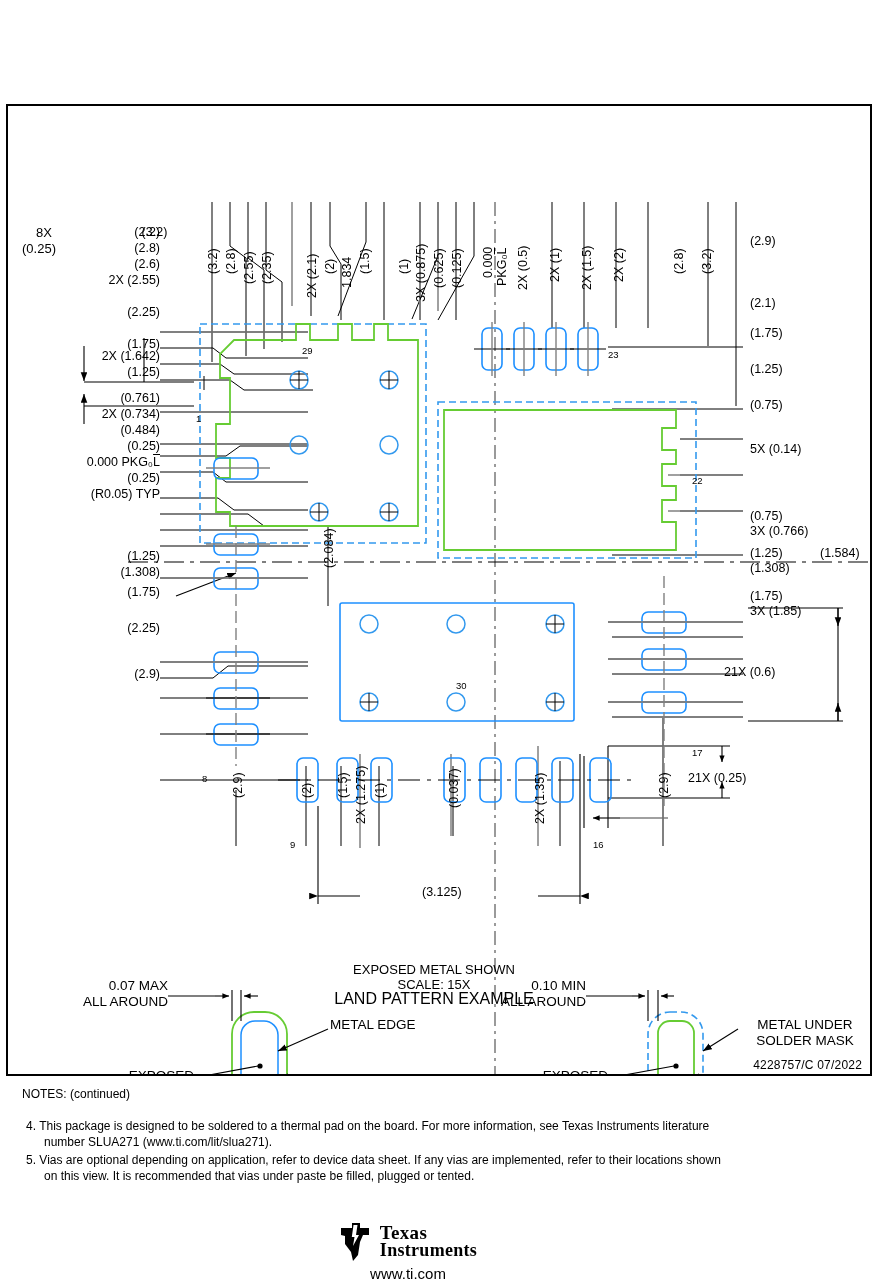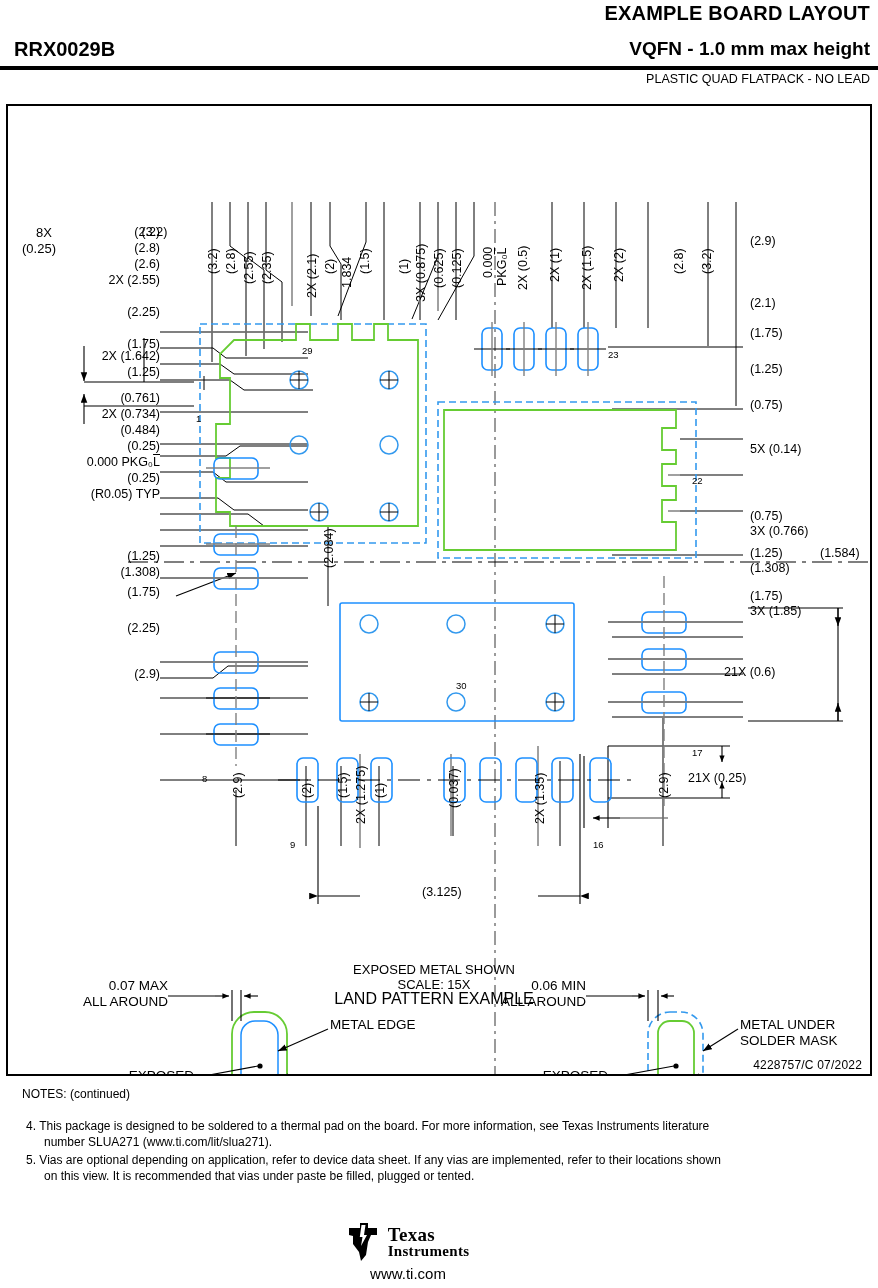--- a/index.html
+++ b/index.html
@@ -36,35 +36,28 @@
   #notes li{margin:0 0 1px 0;padding-left:18px;text-indent:-14px;}
   #notes li .cont{display:block;text-indent:0;padding-left:4px;}
 
   
   #footer{position:absolute;left:0;top:1222px;width:816px;text-align:center;}
   #ti-wrap{display:inline-block;}
   #ti-row{display:flex;align-items:center;justify-content:center;gap:7px;}
   #ti-words{font-family:"Liberation Serif","DejaVu Serif",serif;font-weight:bold;
             line-height:.95;text-align:left;}
   #ti-words div{font-size:19px;letter-spacing:.3px;}
-  #ti-words .l2{font-size:15px;}
+  #ti-words .l2{font-size:18px;}
   #ti-url{font-size:15px;margin-top:3px;}
 </style>
 </head>
 <body>
 
 <div class="pg">
 
-  <div id="hdr">
-    <div id="title-main">EXAMPLE BOARD LAYOUT</div>
-    <div id="pkg-code">RRX0029B</div>
-    <div id="pkg-type">VQFN - 1.0 mm max height</div>
-    <div id="hdr-rule"></div>
-    <div id="pkg-desc">PLASTIC QUAD FLATPACK - NO LEAD</div>
-  </div>
 
   <div id="frame">
 
     <svg id="dwg" viewBox="0 0 862 968">
       <defs>
         <marker id="ah" markerWidth="9" markerHeight="9" refX="8" refY="3" orient="auto">
           <path d="M0,0 L8,3 L0,6 z" fill="#000"></path>
         </marker>
         <marker id="ahs" markerWidth="7" markerHeight="7" refX="6" refY="2.4" orient="auto">
           <path d="M0,0 L6,2.4 L0,4.8 z" fill="#000"></path>
@@ -449,23 +442,23 @@
     <div class="cap" style="left:261px;top:871px;width:330px;font-size:13px;">SCALE: 15X</div>
 
     <div class="lbl r" style="left:20px;top:873px;width:140px;font-size:13.5px;">0.07 MAX</div>
     <div class="lbl r" style="left:20px;top:889px;width:140px;font-size:13.5px;">ALL AROUND</div>
     <div class="lbl" style="left:322px;top:912px;font-size:13.5px;">METAL EDGE</div>
     <div class="cap" style="left:104px;top:962px;width:82px;font-size:13.5px;text-align:right;">EXPOSED
 METAL</div>
     <div class="cap" style="left:322px;top:967px;width:140px;font-size:13.5px;text-align:left;">SOLDER MASK
 OPENING</div>
 
-    <div class="lbl r" style="left:440px;top:873px;width:138px;font-size:13.5px;">0.06 MIN</div>
+    <div class="lbl r" style="left:440px;top:873px;width:138px;font-size:13.5px;">0.10 MIN</div>
     <div class="lbl r" style="left:440px;top:889px;width:138px;font-size:13.5px;">ALL AROUND</div>
-    <div class="cap" style="left:732px;top:911px;width:130px;font-size:13.5px;text-align:left;">METAL UNDER
+    <div class="cap" style="left:732px;top:911px;width:130px;font-size:13.5px;text-align:center;">METAL UNDER
 SOLDER MASK</div>
     <div class="cap" style="left:518px;top:962px;width:82px;font-size:13.5px;text-align:right;">EXPOSED
 METAL</div>
     <div class="cap" style="left:732px;top:967px;width:140px;font-size:13.5px;text-align:left;">SOLDER MASK
 OPENING</div>
 
     <div id="doc-id">4228757/C   07/2022</div>
   </div>
 
   <div id="notes">

